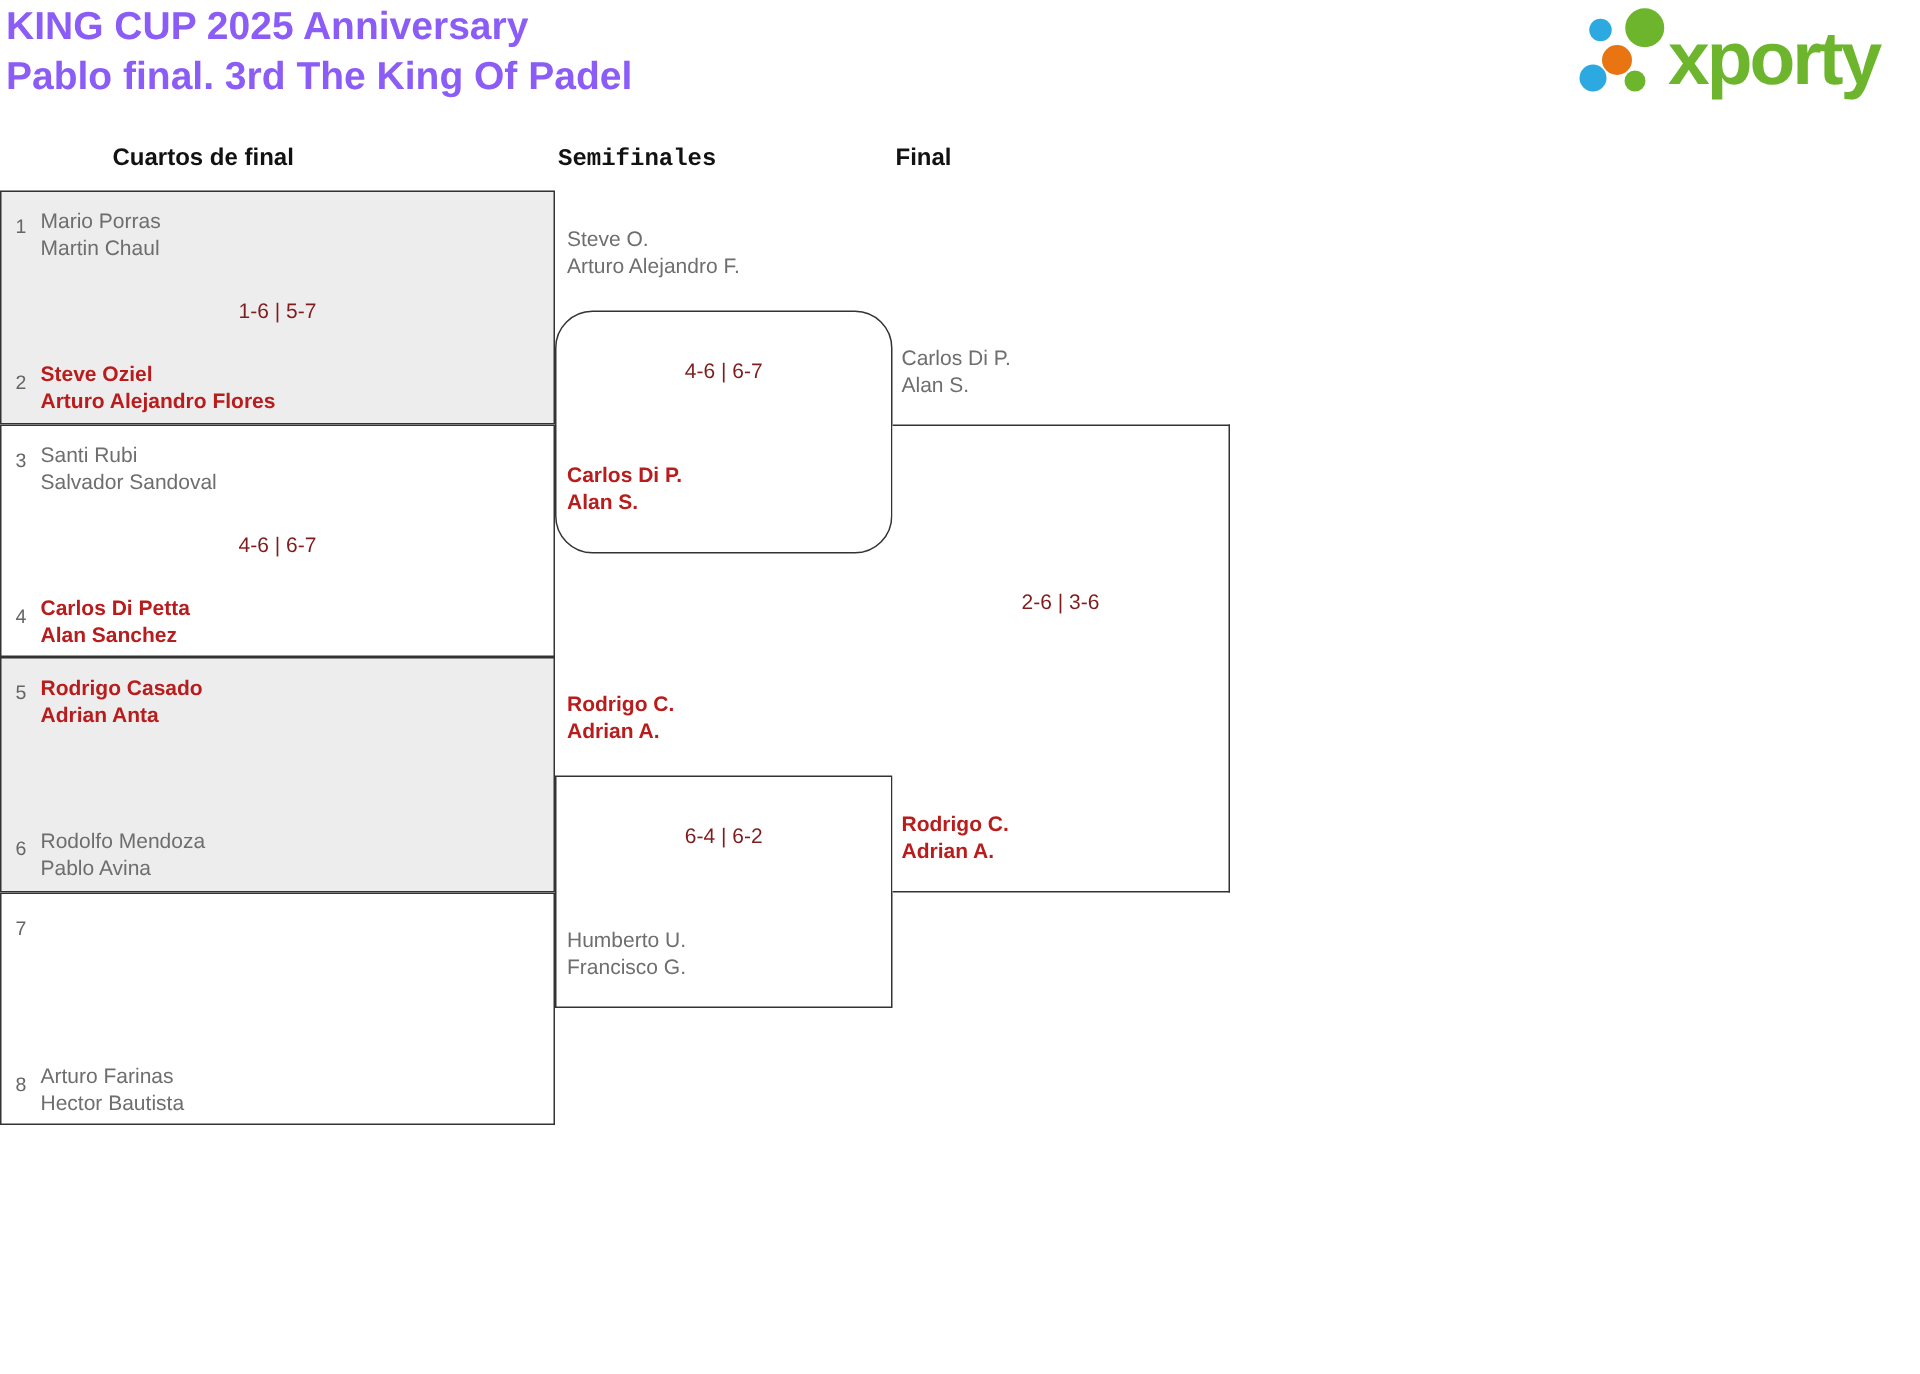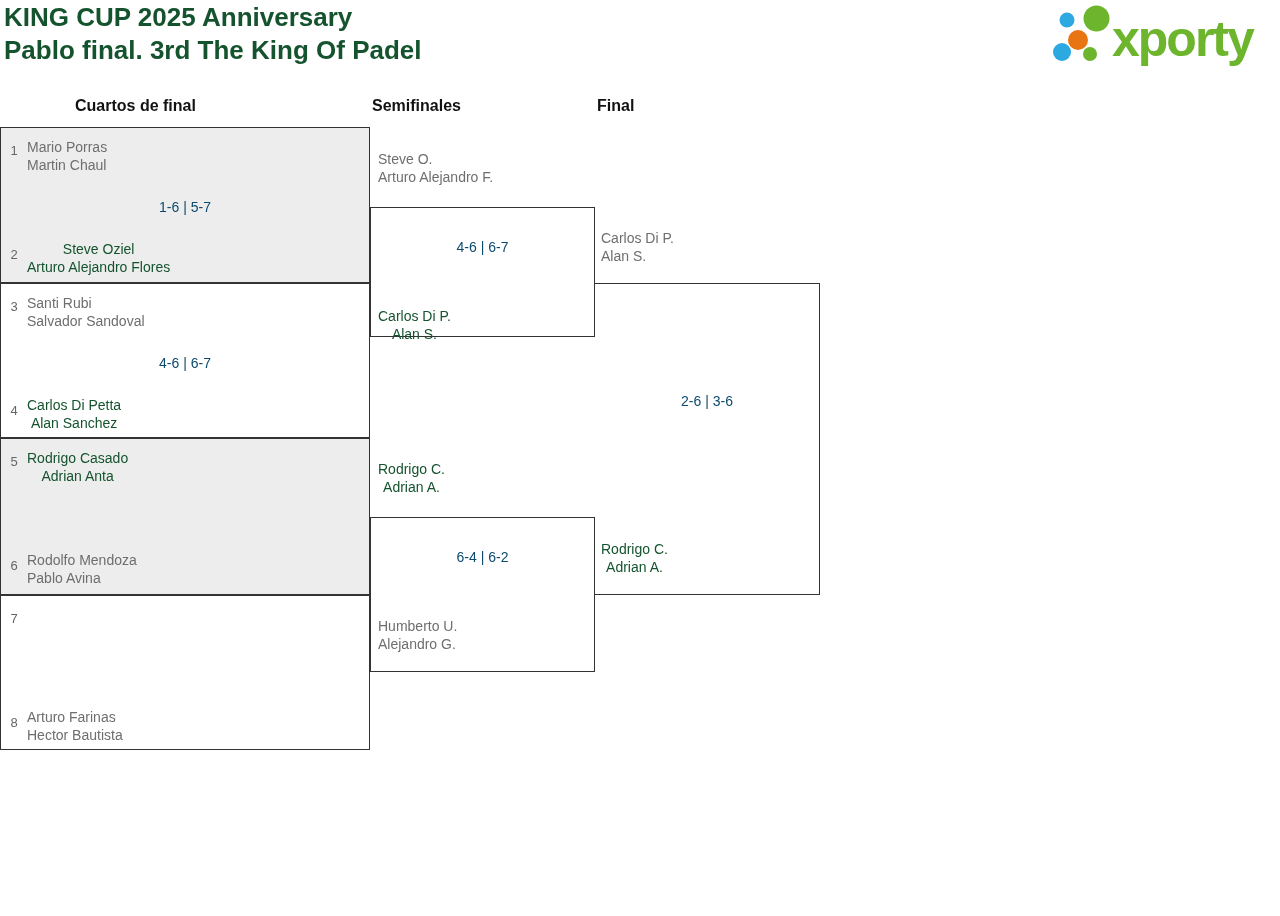--- a/index.html
+++ b/index.html
@@ -1,63 +1,63 @@
 <!DOCTYPE html>
 <html><head>
 <meta charset="utf-8">
 <style>
   html,body { margin:0; padding:0; background:#ffffff; }
   body { font-family:"Liberation Sans", sans-serif; }
   .page { position:relative; width:1280px; height:916px; background:#ffffff; overflow:hidden; }
 
   .title-block { position:absolute; left:4px; top:1px; }
-  .title-line { font-size:26px; line-height:33px; font-weight:600; color:#14532d; white-space:nowrap; }
+  .title-line { font-size:26px; line-height:33px; font-weight:600; color:#8b5cf6; white-space:nowrap; }
 
   .logo { position:absolute; left:1048px; top:0; width:232px; height:70px; cursor:pointer; }
 
   .col-header { position:absolute; top:97px; width:220px; text-align:left;
                 font-size:16px; font-weight:600; color:#121212; }
   .col-header.c1 { left:75px; }
-  .col-header.c2 { left:372px; }
+  .col-header.c2 { left:372px;font-family:Liberation Mono, monospace; }
   .col-header.c3 { left:597px; }
 
   .box { position:absolute; box-sizing:border-box; border:1px solid #333333; background:#ffffff; }
   .box.grey { background:#ededed; }
 
   .qf { left:0; width:370px; }
   .qf.m1 { top:127px; height:156px; }
   .qf.m2 { top:283px; height:155px; }
   .qf.m3 { top:438px; height:157px; }
   .qf.m4 { top:595px; height:155px; }
 
   .sf { left:370px; width:225px; }
-  .sf.m1 { top:207px; height:130px; }
+  .sf.m1 { top:207px; height:162px;border-radius:25px; }
   .sf.m2 { top:517px; height:155px; }
 
   .final-box { left:595px; top:283px; width:225px; height:312px; border-left:none; }
 
   .seed { position:absolute; left:5px; width:16px; text-align:center;
           font-size:13px; color:#666666; }
   .qf .seed.top { top:15px; }
   .qf .seed.bottom { top:119px; }
 
   .team { position:absolute; font-size:14px; line-height:18px; color:#6e6e6e; white-space:nowrap; }
-  .team.winner { color:#14532d; font-weight:400;text-align:center; }
+  .team.winner { color:#b91c1c; font-weight:700; }
 
   .qf .team.top { left:26px; top:10px; }
   .qf .team.bottom { left:26px; top:112px; }
 
   .sf .team.top { left:7px; top:-58px; }
   .sf .team.bottom { left:7px; top:99px; }
 
   .final-box .team.top { left:6px; top:-55px; }
   .final-box .team.bottom { left:6px; top:256px; }
 
   .score { position:absolute; left:0; right:0; text-align:center;
-           font-size:14px; color:#0c4a6e; white-space:nowrap; }
+           font-size:14px; color:#7f1d1d; white-space:nowrap; }
   .qf .score { top:71px; }
   .sf .score { top:31px; }
   .final-box .score { top:109px; }
 </style>
 </head>
 <body>
 
 <div class="page">
 
   <div class="title-block">
@@ -143,21 +143,21 @@
   </div>
 
   <div class="box sf m2">
     <div class="team top winner">
       <div>Rodrigo C.</div>
       <div>Adrian A.</div>
     </div>
     <div class="score">6-4 | 6-2</div>
     <div class="team bottom">
       <div>Humberto U.</div>
-      <div>Alejandro G.</div>
+      <div>Francisco G.</div>
     </div>
   </div>
 
   <div class="box final-box">
     <div class="team top">
       <div>Carlos Di P.</div>
       <div>Alan S.</div>
     </div>
     <div class="score">2-6 | 3-6</div>
     <div class="team bottom winner">

